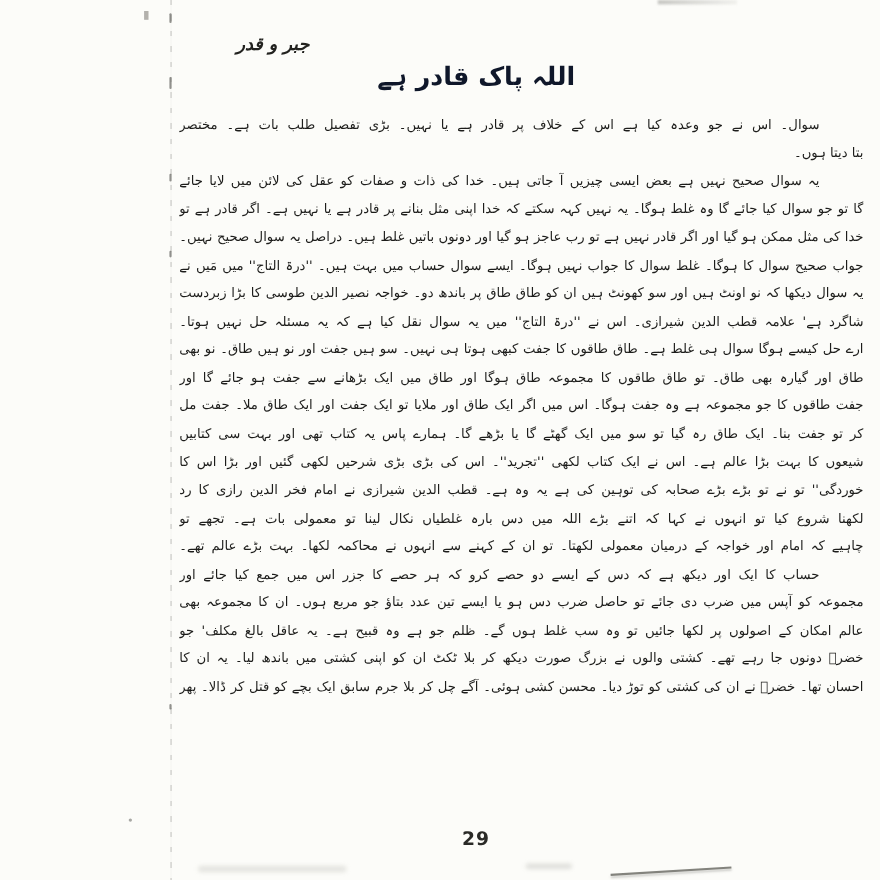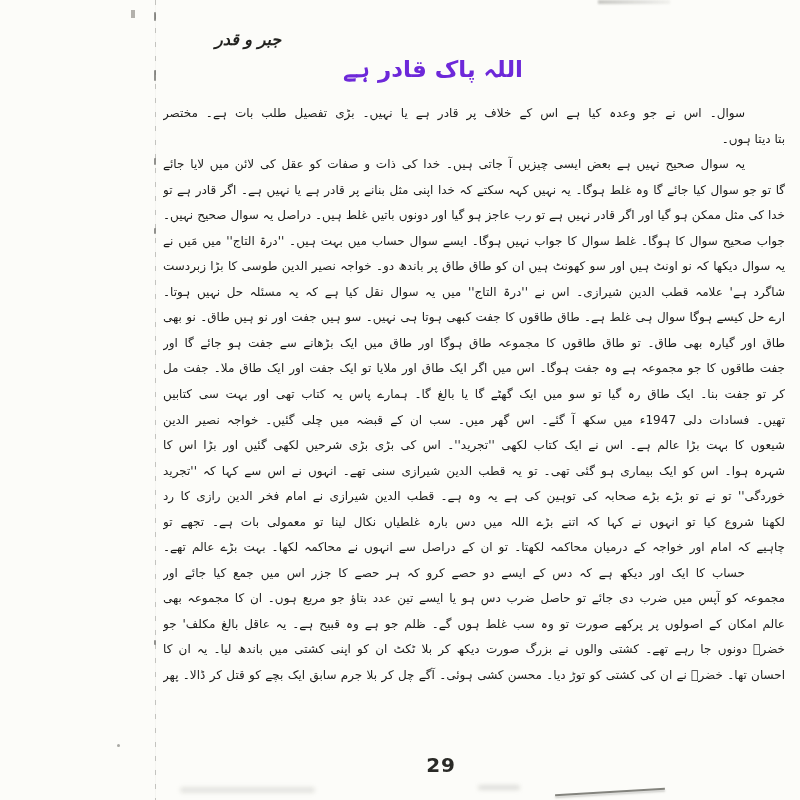--- a/index.html
+++ b/index.html
@@ -74,41 +74,41 @@
     font-size: 16px; font-weight: bold; font-style: italic;
     letter-spacing: 0.5px;
     color: #22221f;
   }
   .title {
     position: absolute; left: 0; top: 56px;
     width: 100%; margin: 0;
     text-align: center;
     transform: translateX(-41px);
     font-size: 23px; font-weight: bold;
-    color: #6d28d9;
+    color: #0f172a;
   }
   .body-text {
     position: absolute; left: 0; top: 101px;
     width: 622px;
   }
   .line {
     direction: rtl;
     height: 25.55px; line-height: 25.55px;
     overflow: hidden;
     font-size: 12px;
     text-align: justify;
     text-align-last: justify;
     color: #1d1d1b;
   }
   .line.first { padding-right: 40px; }
   .line.short-end { text-align-last: right; }
   .page-number {
     position: absolute; left: 420px; top: 753px;
-    width: 36px; text-align: right;
-    font-size: 20px; font-weight: bold; color: #2a2a27;
+    width: 36px; text-align: left;
+    font-size: 17px; font-weight: bold; color: #2a2a27;
     letter-spacing: 1px;
   }
 </style>
 </head>
 <body>
 
 <div class="page">
 
   <div class="spine"></div>
   <div class="spine-dash d1"></div>
@@ -132,32 +132,30 @@
         <div class="para">
           <div class="line first">یہ سوال صحیح نہیں ہے بعض ایسی چیزیں آ جاتی ہیں۔ خدا کی ذات و صفات کو عقل کی لائن میں لایا جائے</div>
           <div class="line">گا تو جو سوال کیا جائے گا وہ غلط ہوگا۔ یہ نہیں کہہ سکتے کہ خدا اپنی مثل بنانے پر قادر ہے یا نہیں ہے۔ اگر قادر ہے تو</div>
           <div class="line">خدا کی مثل ممکن ہو گیا اور اگر قادر نہیں ہے تو رب عاجز ہو گیا اور دونوں باتیں غلط ہیں۔ دراصل یہ سوال صحیح نہیں۔</div>
           <div class="line">جواب صحیح سوال کا ہوگا۔ غلط سوال کا جواب نہیں ہوگا۔ ایسے سوال حساب میں بہت ہیں۔ ''درۃ التاج'' میں مَیں نے</div>
           <div class="line">یہ سوال دیکھا کہ نو اونٹ ہیں اور سو کھونٹ ہیں ان کو طاق طاق پر باندھ دو۔ خواجہ نصیر الدین طوسی کا بڑا زبردست</div>
           <div class="line">شاگرد ہے' علامہ قطب الدین شیرازی۔ اس نے ''درۃ التاج'' میں یہ سوال نقل کیا ہے کہ یہ مسئلہ حل نہیں ہوتا۔</div>
           <div class="line">ارے حل کیسے ہوگا سوال ہی غلط ہے۔ طاق طاقوں کا جفت کبھی ہوتا ہی نہیں۔ سو ہیں جفت اور نو ہیں طاق۔ نو بھی</div>
           <div class="line">طاق اور گیارہ بھی طاق۔ تو طاق طاقوں کا مجموعہ طاق ہوگا اور طاق میں ایک بڑھانے سے جفت ہو جائے گا اور</div>
           <div class="line">جفت طاقوں کا جو مجموعہ ہے وہ جفت ہوگا۔ اس میں اگر ایک طاق اور ملایا تو ایک جفت اور ایک طاق ملا۔ جفت مل</div>
-          <div class="line">کر تو جفت بنا۔ ایک طاق رہ گیا تو سو میں ایک گھٹے گا یا بالغ گا۔ ہمارے پاس یہ کتاب تھی اور بہت سی کتابیں</div>
-          <div class="line">تھیں۔ فسادات دلی 1947ء میں سکھ آ گئے۔ اس گھر میں۔ سب ان کے قبضہ میں چلی گئیں۔ خواجہ نصیر الدین</div>
+          <div class="line">کر تو جفت بنا۔ ایک طاق رہ گیا تو سو میں ایک گھٹے گا یا بڑھے گا۔ ہمارے پاس یہ کتاب تھی اور بہت سی کتابیں</div>
           <div class="line">شیعوں کا بہت بڑا عالم ہے۔ اس نے ایک کتاب لکھی ''تجرید''۔ اس کی بڑی بڑی شرحیں لکھی گئیں اور بڑا اس کا</div>
-          <div class="line">شہرہ ہوا۔ اس کو ایک بیماری ہو گئی تھی۔ تو یہ قطب الدین شیرازی سنی تھے۔ انہوں نے اس سے کہا کہ ''تجرید</div>
           <div class="line">خوردگی'' تو نے تو بڑے بڑے صحابہ کی توہین کی ہے یہ وہ ہے۔ قطب الدین شیرازی نے امام فخر الدین رازی کا رد</div>
           <div class="line">لکھنا شروع کیا تو انہوں نے کہا کہ اتنے بڑے اللہ میں دس بارہ غلطیاں نکال لینا تو معمولی بات ہے۔ تجھے تو</div>
-          <div class="line">چاہیے کہ امام اور خواجہ کے درمیان محاکمہ لکھتا۔ تو ان کے دراصل سے انہوں نے محاکمہ لکھا۔ بہت بڑے عالم تھے۔</div>
+          <div class="line">چاہیے کہ امام اور خواجہ کے درمیان معمولی لکھتا۔ تو ان کے کہنے سے انہوں نے محاکمہ لکھا۔ بہت بڑے عالم تھے۔</div>
         </div>
         <div class="para">
           <div class="line first">حساب کا ایک اور دیکھ ہے کہ دس کے ایسے دو حصے کرو کہ ہر حصے کا جزر اس میں جمع کیا جائے اور</div>
           <div class="line">مجموعہ کو آپس میں ضرب دی جائے تو حاصل ضرب دس ہو یا ایسے تین عدد بتاؤ جو مربع ہوں۔ ان کا مجموعہ بھی</div>
-          <div class="line">عالم امکان کے اصولوں پر پرکھے صورت تو وہ سب غلط ہوں گے۔ ظلم جو ہے وہ قبیح ہے۔ یہ عاقل بالغ مکلف' جو</div>
+          <div class="line">عالم امکان کے اصولوں پر لکھا جائیں تو وہ سب غلط ہوں گے۔ ظلم جو ہے وہ قبیح ہے۔ یہ عاقل بالغ مکلف' جو</div>
           <div class="line">خضرؑ دونوں جا رہے تھے۔ کشتی والوں نے بزرگ صورت دیکھ کر بلا ٹکٹ ان کو اپنی کشتی میں باندھ لیا۔ یہ ان کا</div>
           <div class="line">احسان تھا۔ خضرؑ نے ان کی کشتی کو توڑ دیا۔ محسن کشی ہوئی۔ آگے چل کر بلا جرم سابق ایک بچے کو قتل کر ڈالا۔ پھر</div>
         </div>
       </div>
   </div>
 
   <div class="page-number">29</div>
 
   <div class="left-dot"></div>
   <div class="bottom-smudge-a"></div>

